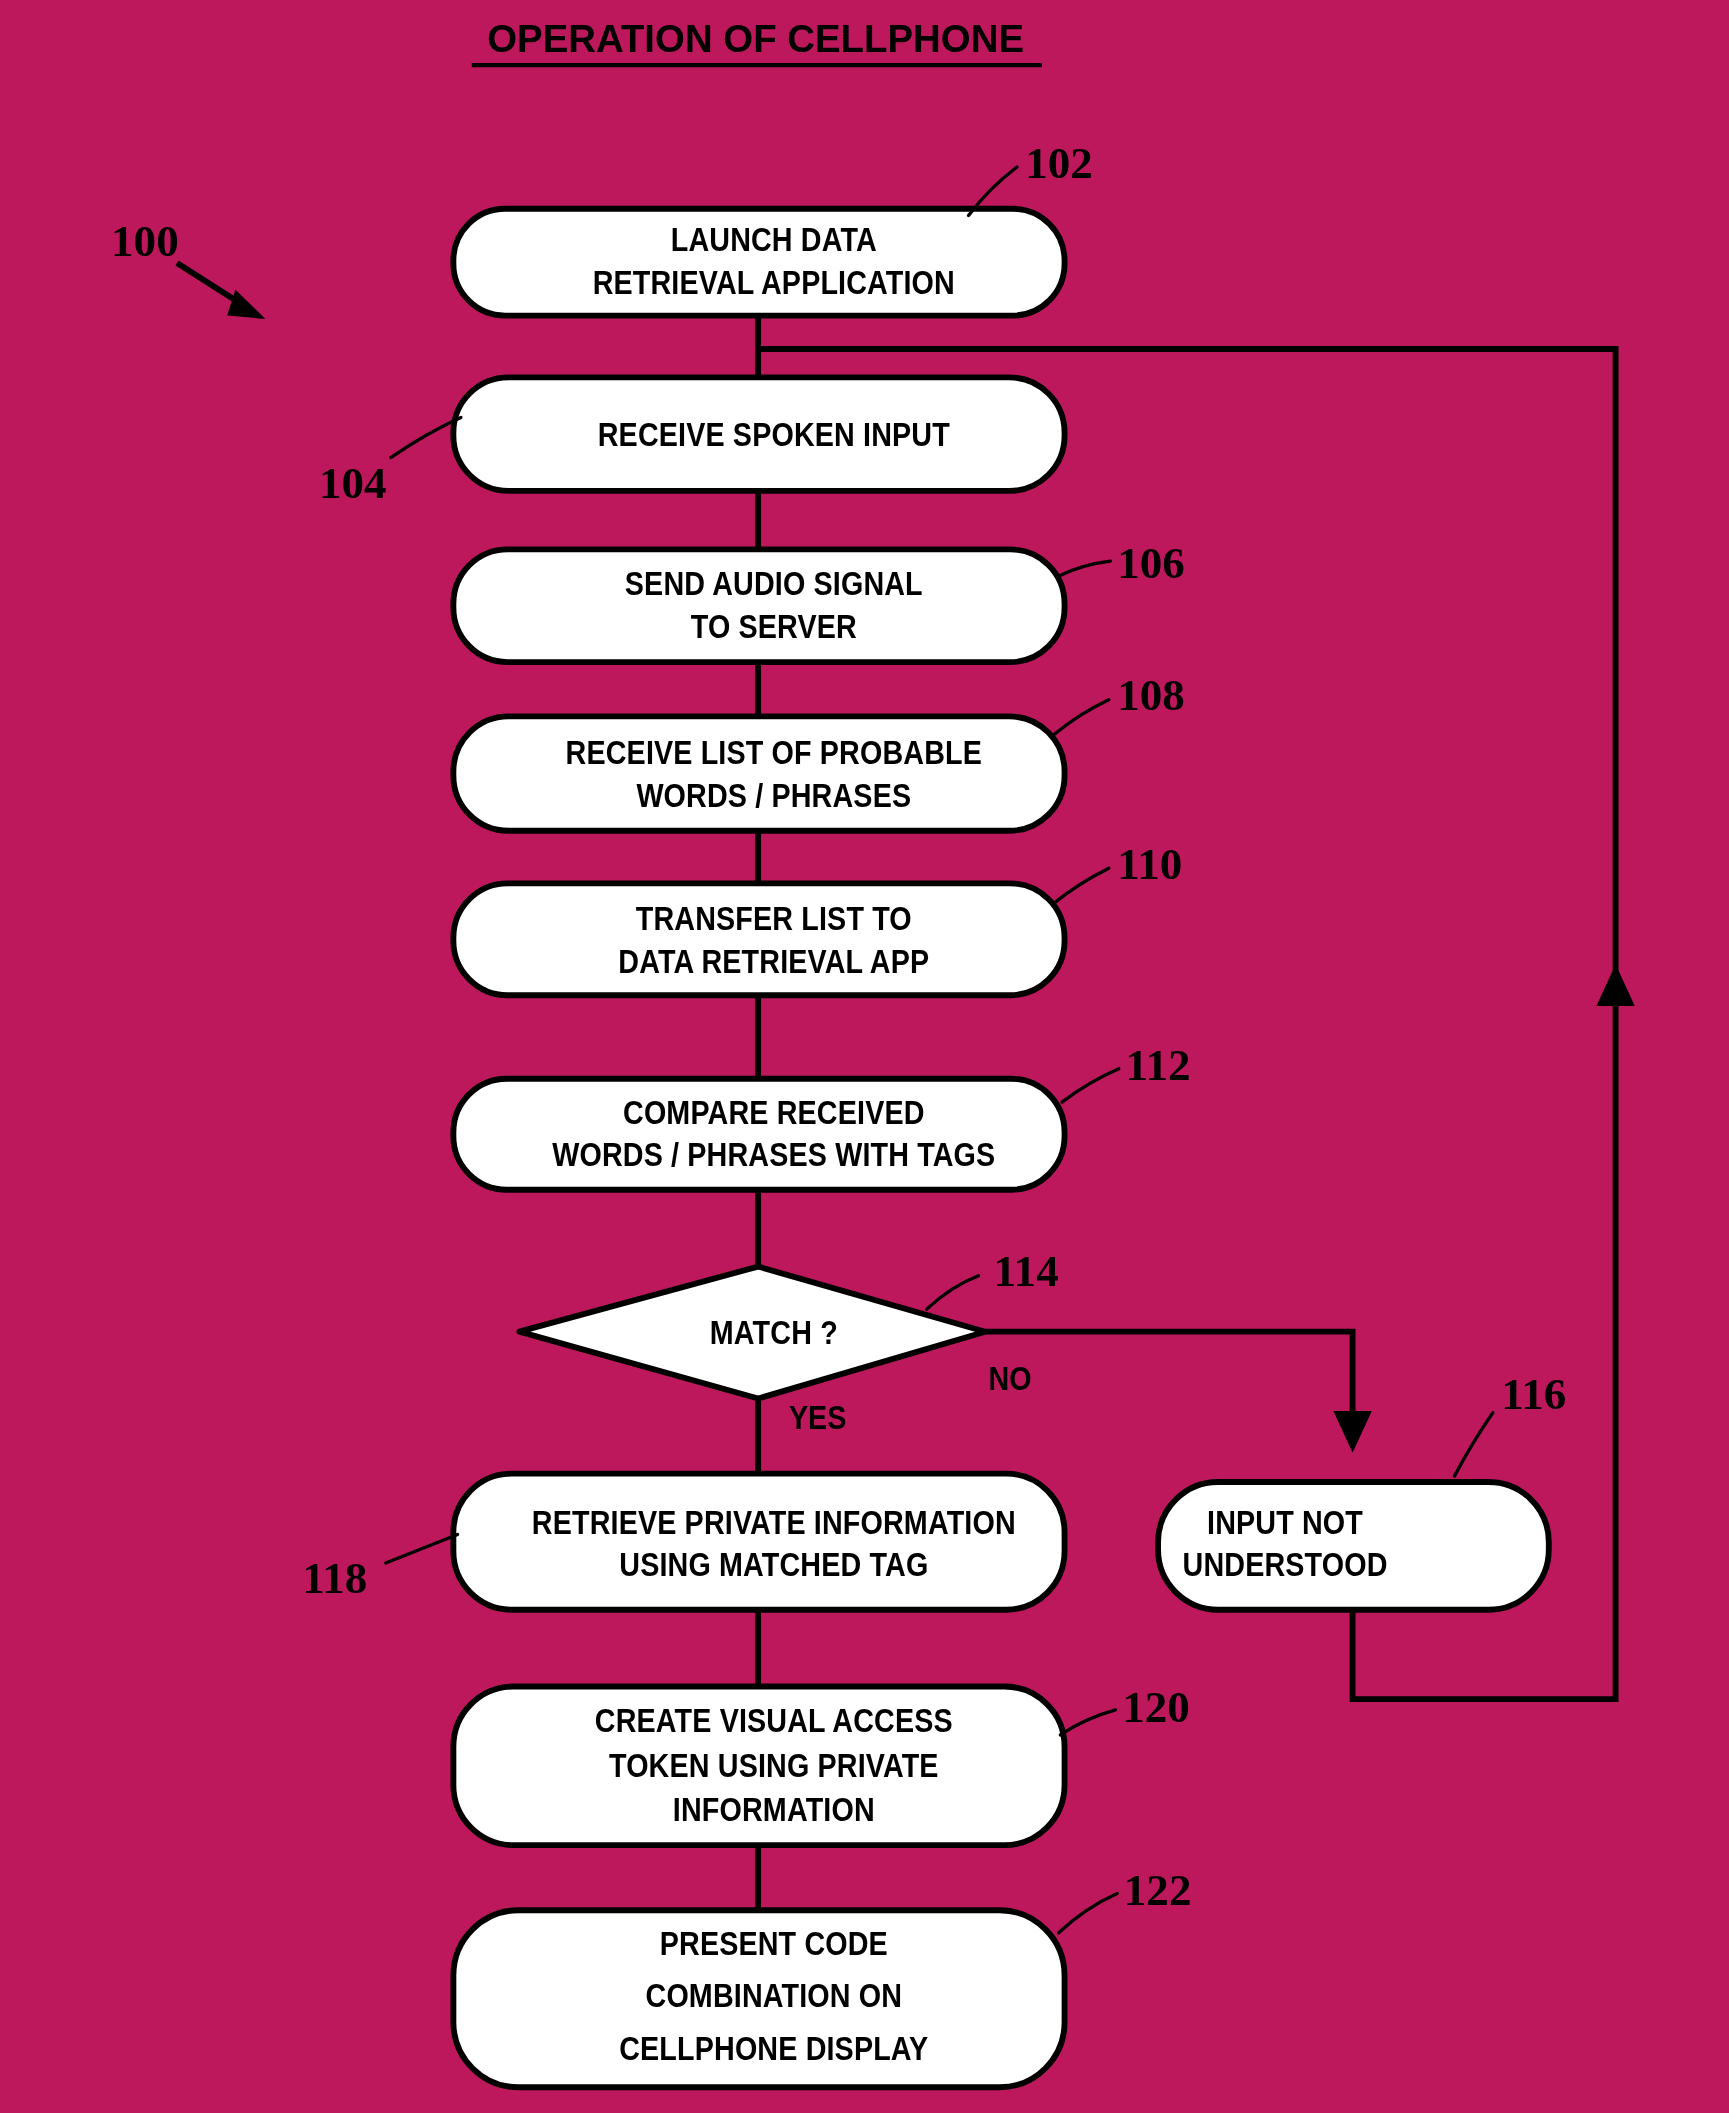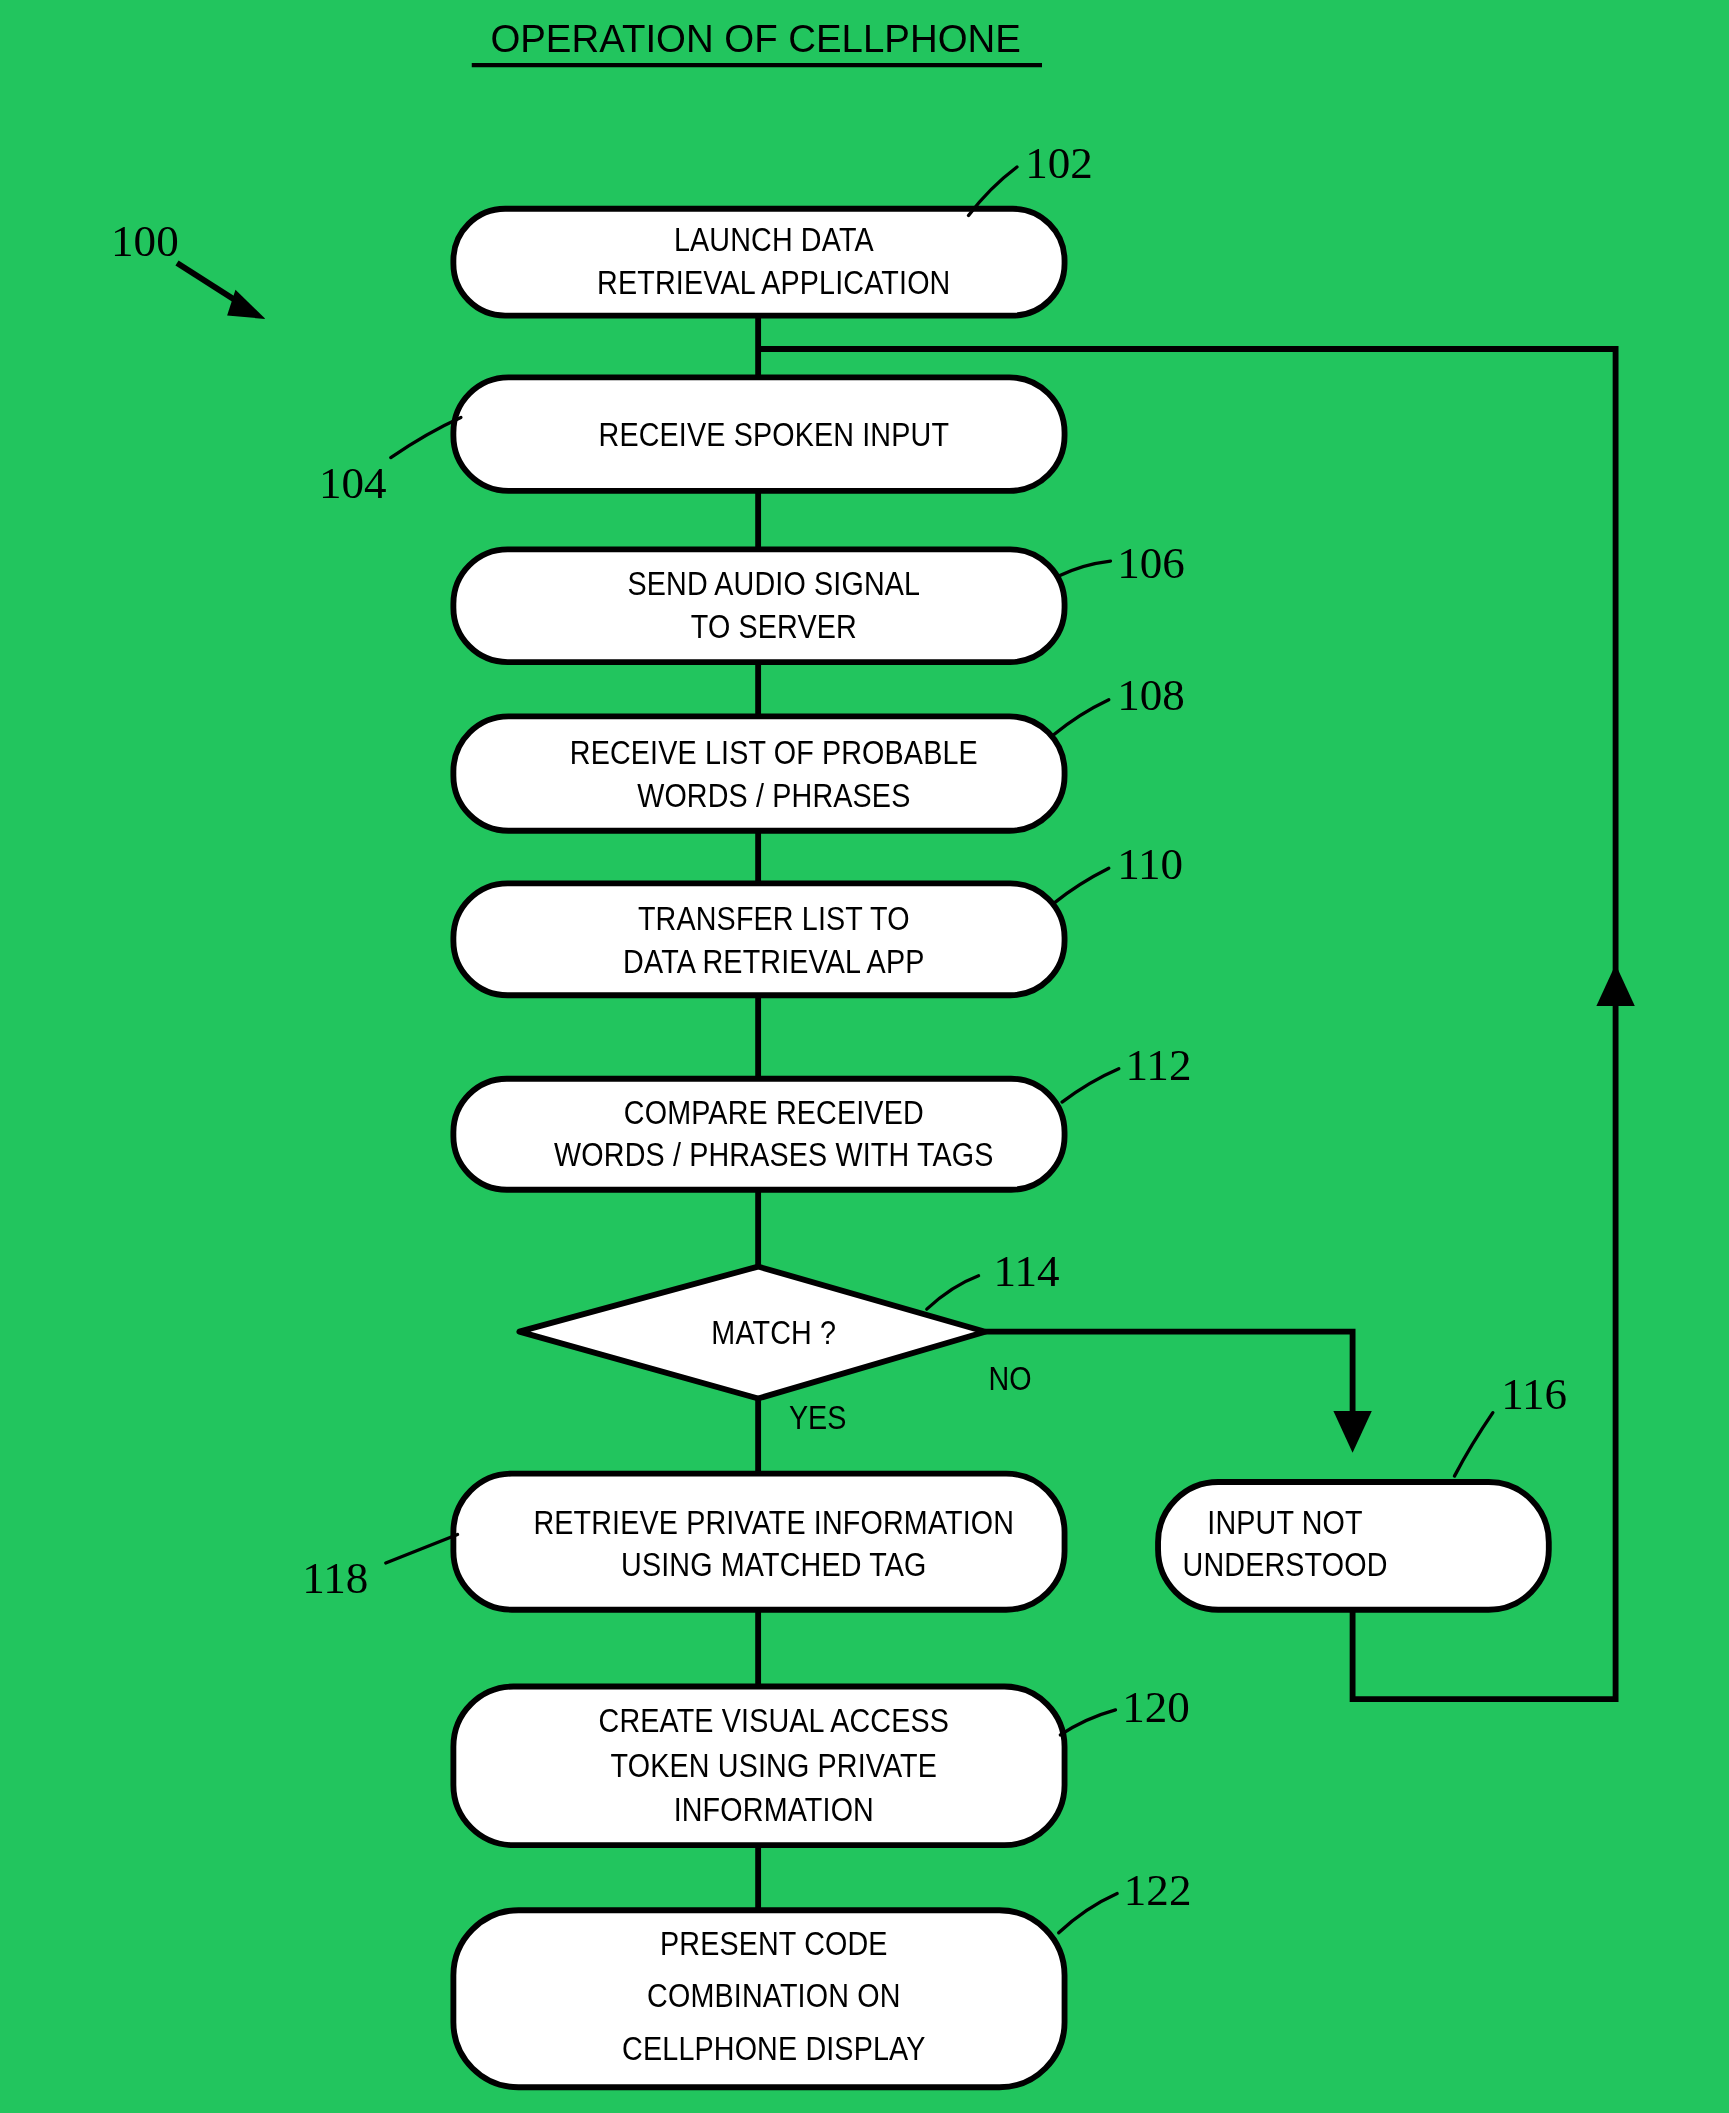--- a/index.html
+++ b/index.html
@@ -10,21 +10,22 @@
   body {
     width: 1730px;
     height: 2114px;
     font-family: "Liberation Sans", sans-serif;
     overflow: hidden;
   }
   #figure {
     position: relative;
     width: 1730px;
     height: 2114px;
-    background: #22c55e;
+    background: #be185d;
+    font-weight: bold;
   }
   svg.canvas {
     position: absolute;
     top: 0;
     left: 0;
     width: 1730px;
     height: 2114px;
   }
   .shape-stroke {
     fill: #ffffff;

